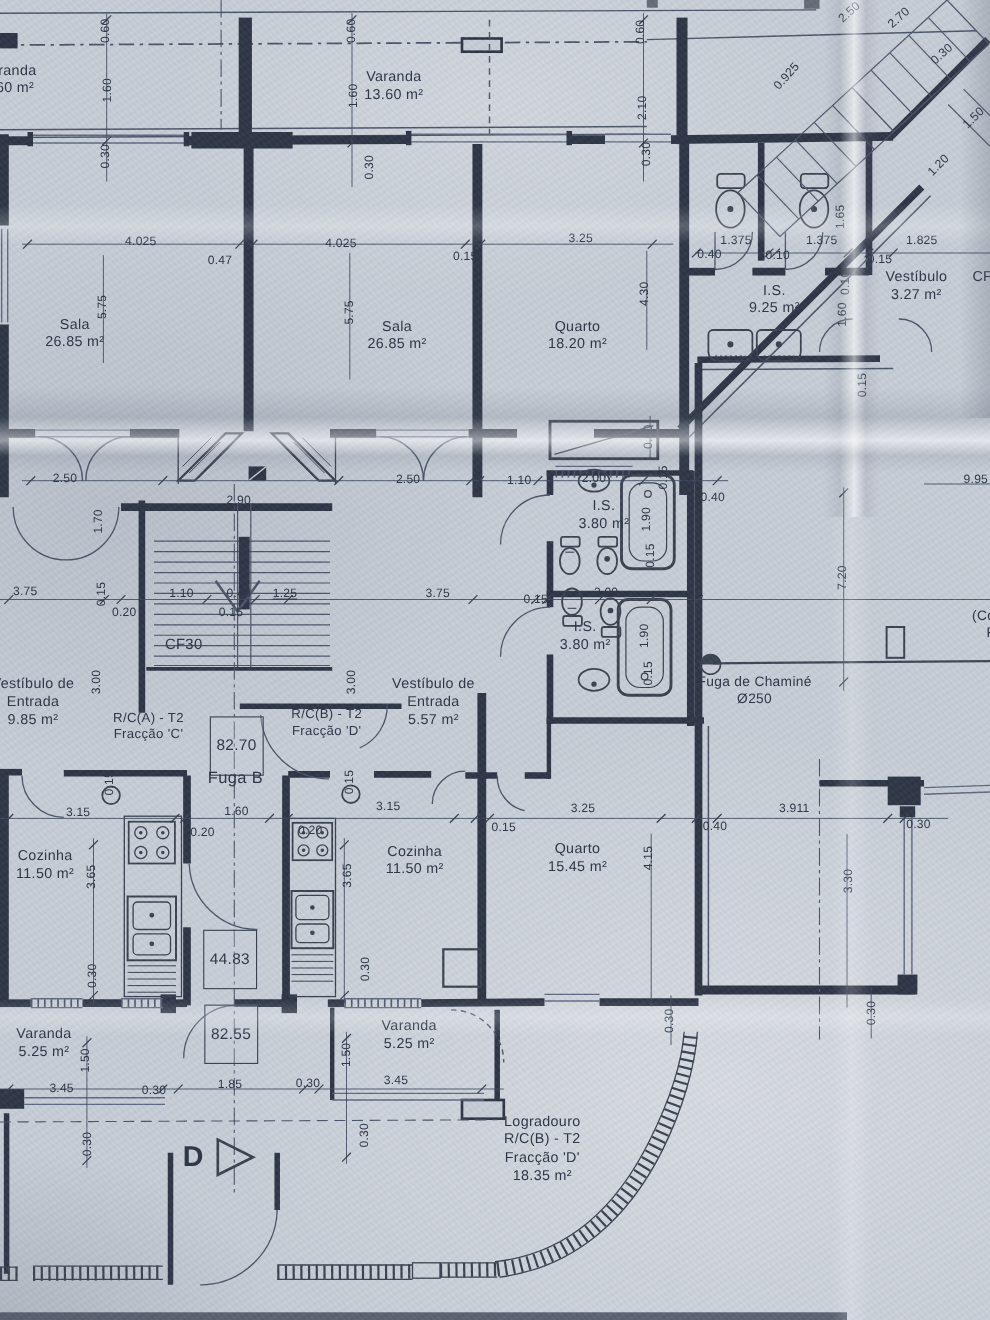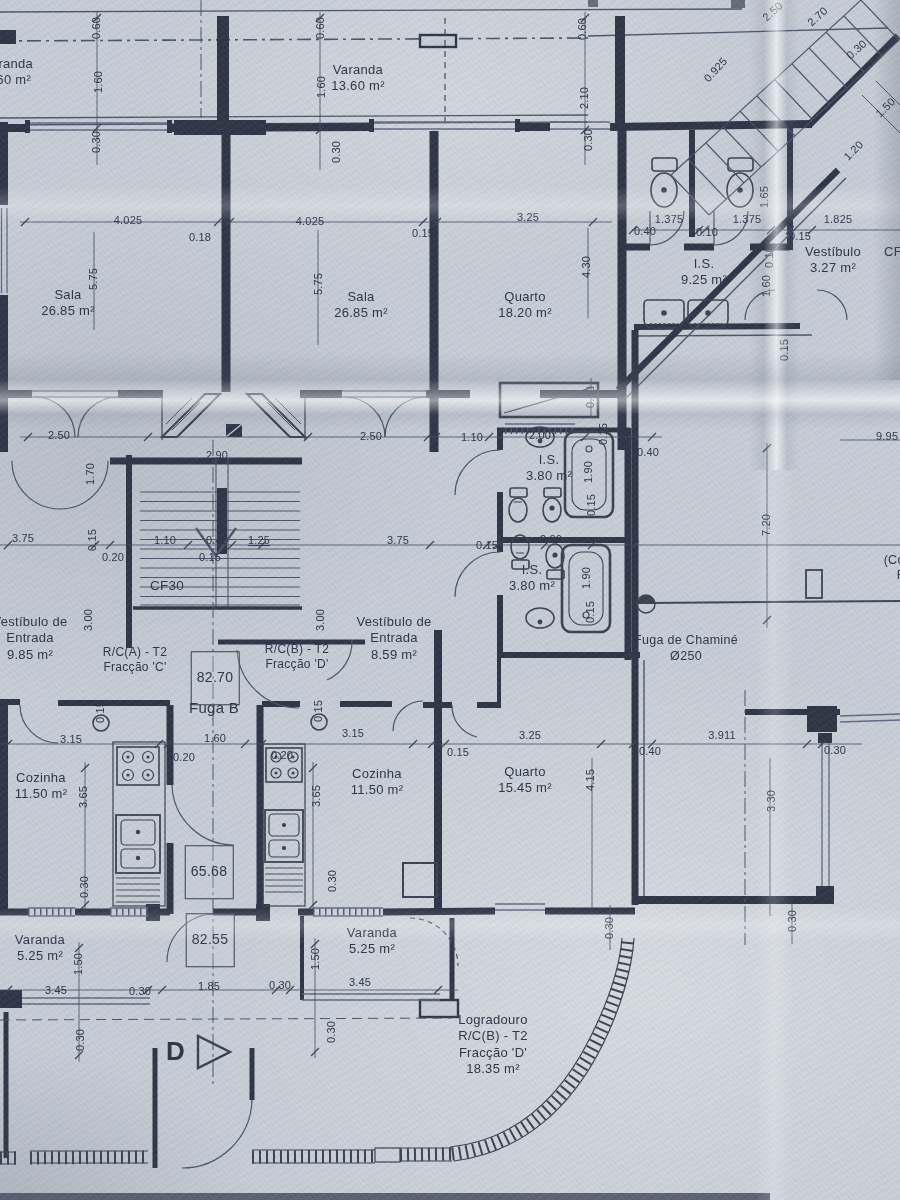--- a/index.html
+++ b/index.html
@@ -440,21 +440,21 @@
 3.27 m²</div>
       <div class="lbl room" style="left: 549px; top: 468px; transform: translate(-50%, -50%);">I.S.
 3.80 m²</div>
       <div class="lbl room" style="left: 532px; top: 578px; transform: translate(-50%, -50%);">I.S.
 3.80 m²</div>
       <div class="lbl room" style="left: 30px; top: 638px; transform: translate(-50%, -50%);">Vestíbulo de
 Entrada
 9.85 m²</div>
       <div class="lbl room" style="left: 394px; top: 638px; transform: translate(-50%, -50%);">Vestíbulo de
 Entrada
-8.59 m²</div>
+5.57 m²</div>
       <div class="lbl room" style="left: 41px; top: 786px; transform: translate(-50%, -50%);">Cozinha
 11.50 m²</div>
       <div class="lbl room" style="left: 377px; top: 782px; transform: translate(-50%, -50%);">Cozinha
 11.50 m²</div>
       <div class="lbl room" style="left: 525px; top: 780px; transform: translate(-50%, -50%);">Quarto
 15.45 m²</div>
       <div class="lbl room" style="left: 40px; top: 948px; transform: translate(-50%, -50%);">Varanda
 5.25 m²</div>
       <div class="lbl room" style="left: 372px; top: 941px; transform: translate(-50%, -50%);">Varanda
 5.25 m²</div>
@@ -462,35 +462,35 @@
 R/C(B) - T2
 Fracção 'D'
 18.35 m²</div>
       <div class="lbl ann" style="left: 135px; top: 660px; font-size: 12px; transform: translate(-50%, -50%);">R/C(A) - T2
 Fracção 'C'</div>
       <div class="lbl ann" style="left: 297px; top: 657px; font-size: 12px; transform: translate(-50%, -50%);">R/C(B) - T2
 Fracção 'D'</div>
       <div class="lbl ann boxed" style="left: 215px; top: 678px; transform: translate(-50%, -50%);">82.70</div>
       <div class="lbl ann big" style="left: 214px; top: 708px; transform: translate(-50%, -50%);">Fuga B</div>
       <div class="lbl ann" style="left: 167px; top: 586px; font-size: 13.5px; transform: translate(-50%, -50%);">CF30</div>
-      <div class="lbl ann" style="left: 686px; top: 628px; font-size: 12.5px; transform: translate(-50%, -50%); margin-top: 21px;">Fuga de Chaminé
+      <div class="lbl ann" style="left: 686px; top: 628px; font-size: 12.5px; transform: translate(-50%, -50%);">Fuga de Chaminé
 Ø250</div>
       <div class="lbl ann" style="left: 854px; top: 568px; font-size: 12.5px; width: 90px; text-align: right; transform: translate(0px, -50%);">Loja
 (Comércio
 Fracção
 90.7</div>
       <div class="lbl ann" style="left: 884px; top: 252px; font-size: 13px; width: 40px; text-align: left; transform: translate(0px, -50%);">CF3</div>
-      <div class="lbl ann boxed" style="left: 209px; top: 872px; transform: translate(-50%, -50%);">65.68</div>
+      <div class="lbl ann boxed" style="left: 209px; top: 872px; transform: translate(-50%, -50%);">44.83</div>
       <div class="lbl ann boxed" style="left: 210px; top: 940px; transform: translate(-50%, -50%);">82.55</div>
       <div class="lbl ann huge" style="left: 176px; top: 1051px; transform: translate(-50%, -50%);">D</div>
       <div class="lbl dim" style="left: 97px; top: 28px; transform: translate(-50%, -50%) rotate(-90deg);">0.60</div>
       <div class="lbl dim" style="left: 99px; top: 82px; transform: translate(-50%, -50%) rotate(-90deg);">1.60</div>
       <div class="lbl dim" style="left: 97px; top: 142px; transform: translate(-50%, -50%) rotate(-90deg);">0.30</div>
       <div class="lbl dim" style="left: 128px; top: 221px; transform: translate(-50%, -50%);">4.025</div>
-      <div class="lbl dim" style="left: 200px; top: 238px; transform: translate(-50%, -50%);">0.18</div>
+      <div class="lbl dim" style="left: 200px; top: 238px; transform: translate(-50%, -50%);">0.47</div>
       <div class="lbl dim" style="left: 321px; top: 28px; transform: translate(-50%, -50%) rotate(-90deg);">0.60</div>
       <div class="lbl dim" style="left: 322px; top: 87px; transform: translate(-50%, -50%) rotate(-90deg);">1.60</div>
       <div class="lbl dim" style="left: 337px; top: 152px; transform: translate(-50%, -50%) rotate(-90deg);">0.30</div>
       <div class="lbl dim" style="left: 310px; top: 222px; transform: translate(-50%, -50%);">4.025</div>
       <div class="lbl dim" style="left: 423px; top: 234px; transform: translate(-50%, -50%);">0.15</div>
       <div class="lbl dim" style="left: 528px; top: 218px; transform: translate(-50%, -50%);">3.25</div>
       <div class="lbl dim" style="left: 583px; top: 29px; transform: translate(-50%, -50%) rotate(-90deg);">0.60</div>
       <div class="lbl dim" style="left: 585px; top: 98px; transform: translate(-50%, -50%) rotate(-90deg);">2.10</div>
       <div class="lbl dim" style="left: 589px; top: 140px; transform: translate(-50%, -50%) rotate(-90deg);">0.30</div>
       <div class="lbl dim" style="left: 773px; top: 12px; transform: translate(-50%, -50%) rotate(-42deg);">2.50</div>

